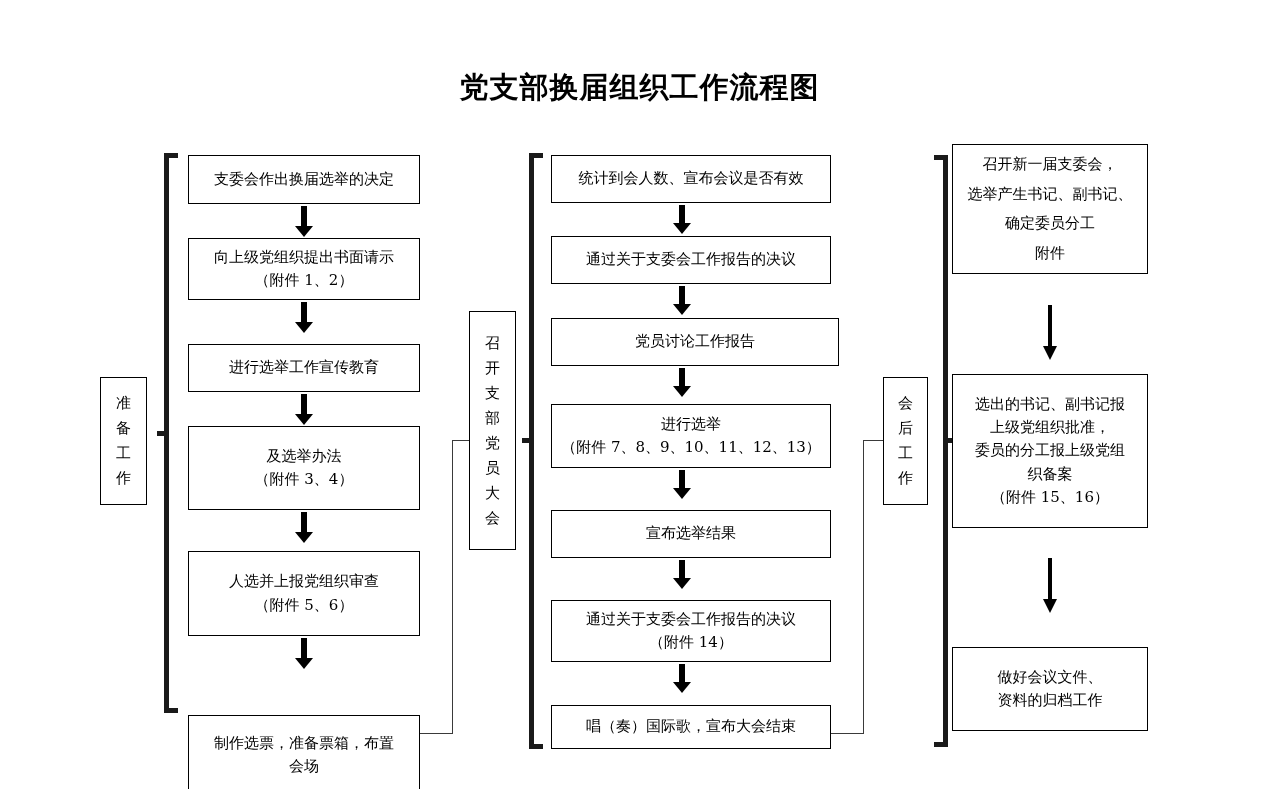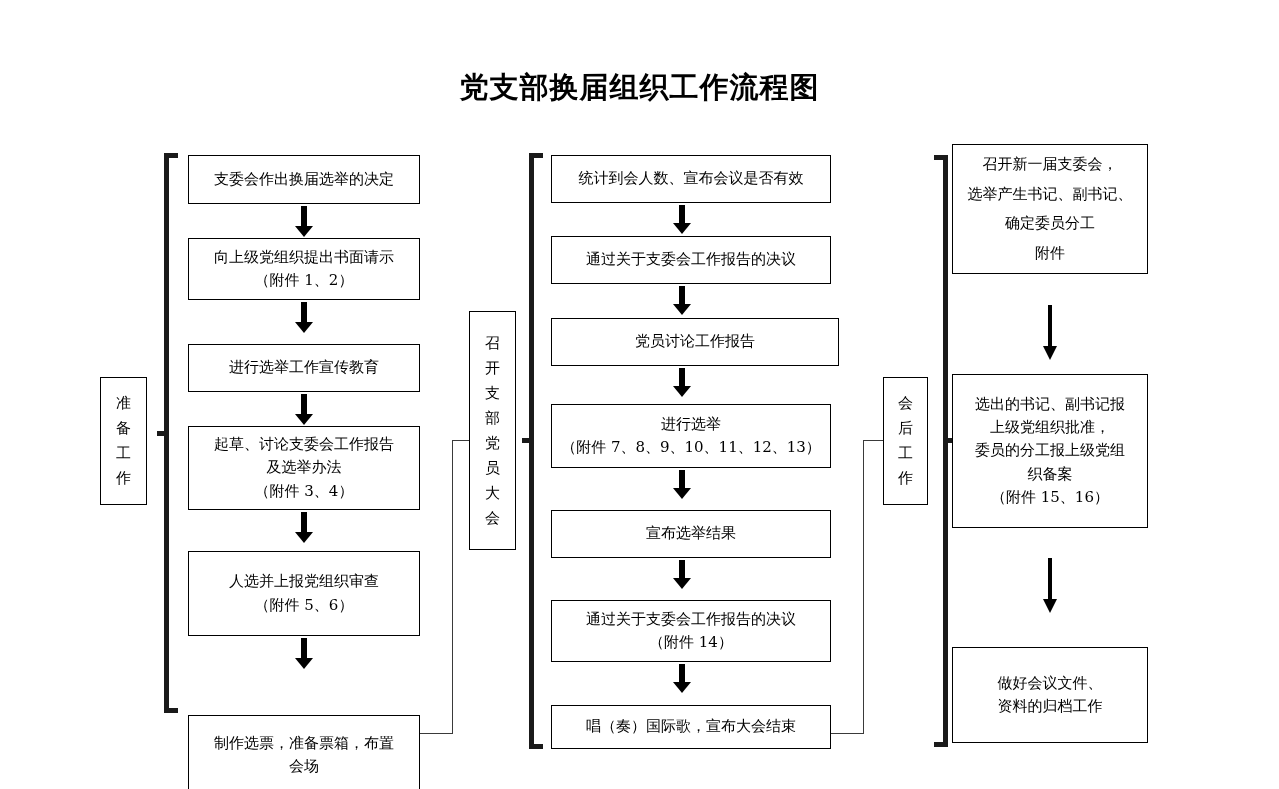--- a/index.html
+++ b/index.html
@@ -150,21 +150,20 @@
 
   <div class="box" style="left:188px;top:344px;width:232px;height:48px;">
     <span class="ln">进行选举工作宣传教育</span>
   </div>
   <div class="arrow" style="left:295px;top:394px;height:31px;">
     <i class="stem" style="height:20px;"></i>
       <i class="head" style="top:20px;"></i>
   </div>
 
   <div class="box" style="left:188px;top:426px;width:232px;height:84px;">
-    <span class="ln">起草、讨论支委会工作报告</span>
     <span class="ln">及选举办法</span>
     <span class="ln">（附件 3、4）</span>
   </div>
   <div class="arrow" style="left:295px;top:512px;height:31px;">
     <i class="stem" style="height:20px;"></i>
       <i class="head" style="top:20px;"></i>
   </div>
 
   <div class="box" style="left:188px;top:551px;width:232px;height:85px;">
     <span class="ln">人选并上报党组织审查</span>
@@ -296,18 +295,18 @@
     <span class="ln">上级党组织批准，</span>
     <span class="ln">委员的分工报上级党组</span>
     <span class="ln">织备案</span>
     <span class="ln">（附件 15、16）</span>
   </div>
   <div class="arrow2" style="left:1043px;top:558px;height:55px;">
     <i class="stem" style="height:41px;"></i>
       <i class="head" style="top:41px;"></i>
   </div>
 
-  <div class="box" style="left:952px;top:647px;width:196px;height:96px;">
+  <div class="box" style="left:952px;top:647px;width:196px;height:84px;">
     <span class="ln">做好会议文件、</span>
     <span class="ln">资料的归档工作</span>
   </div>
 
 </div>
 
 </body></html>

